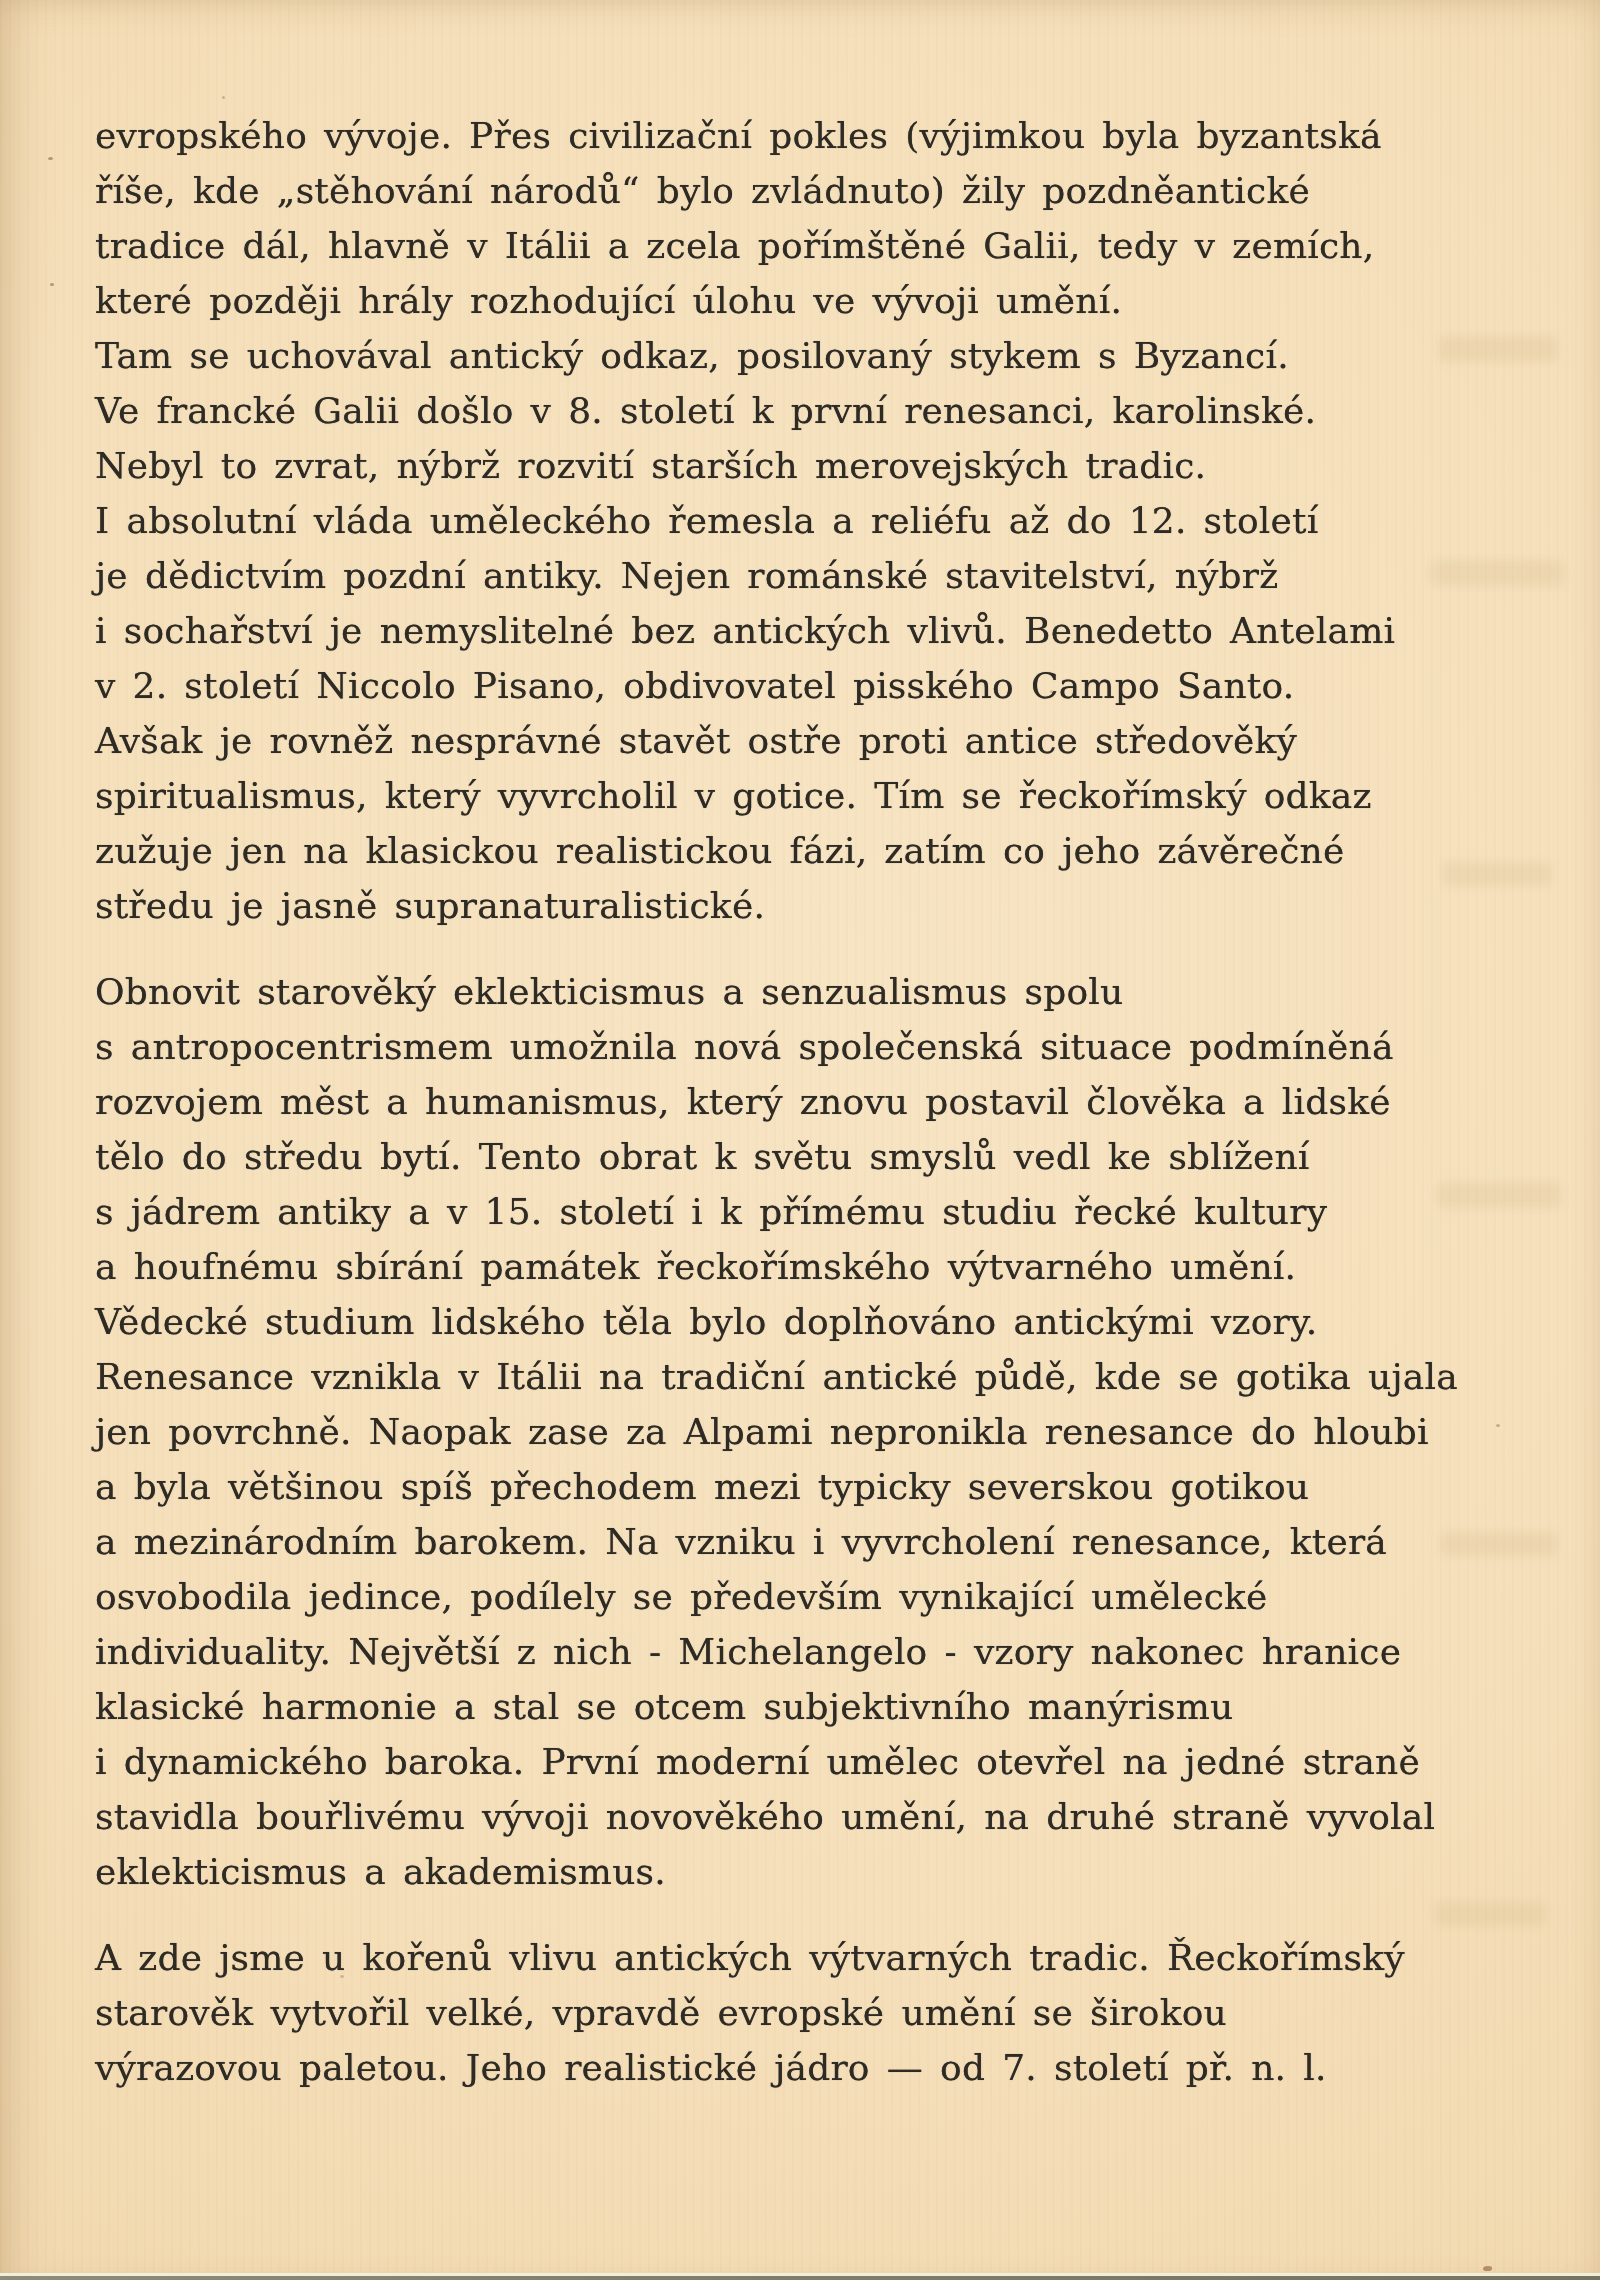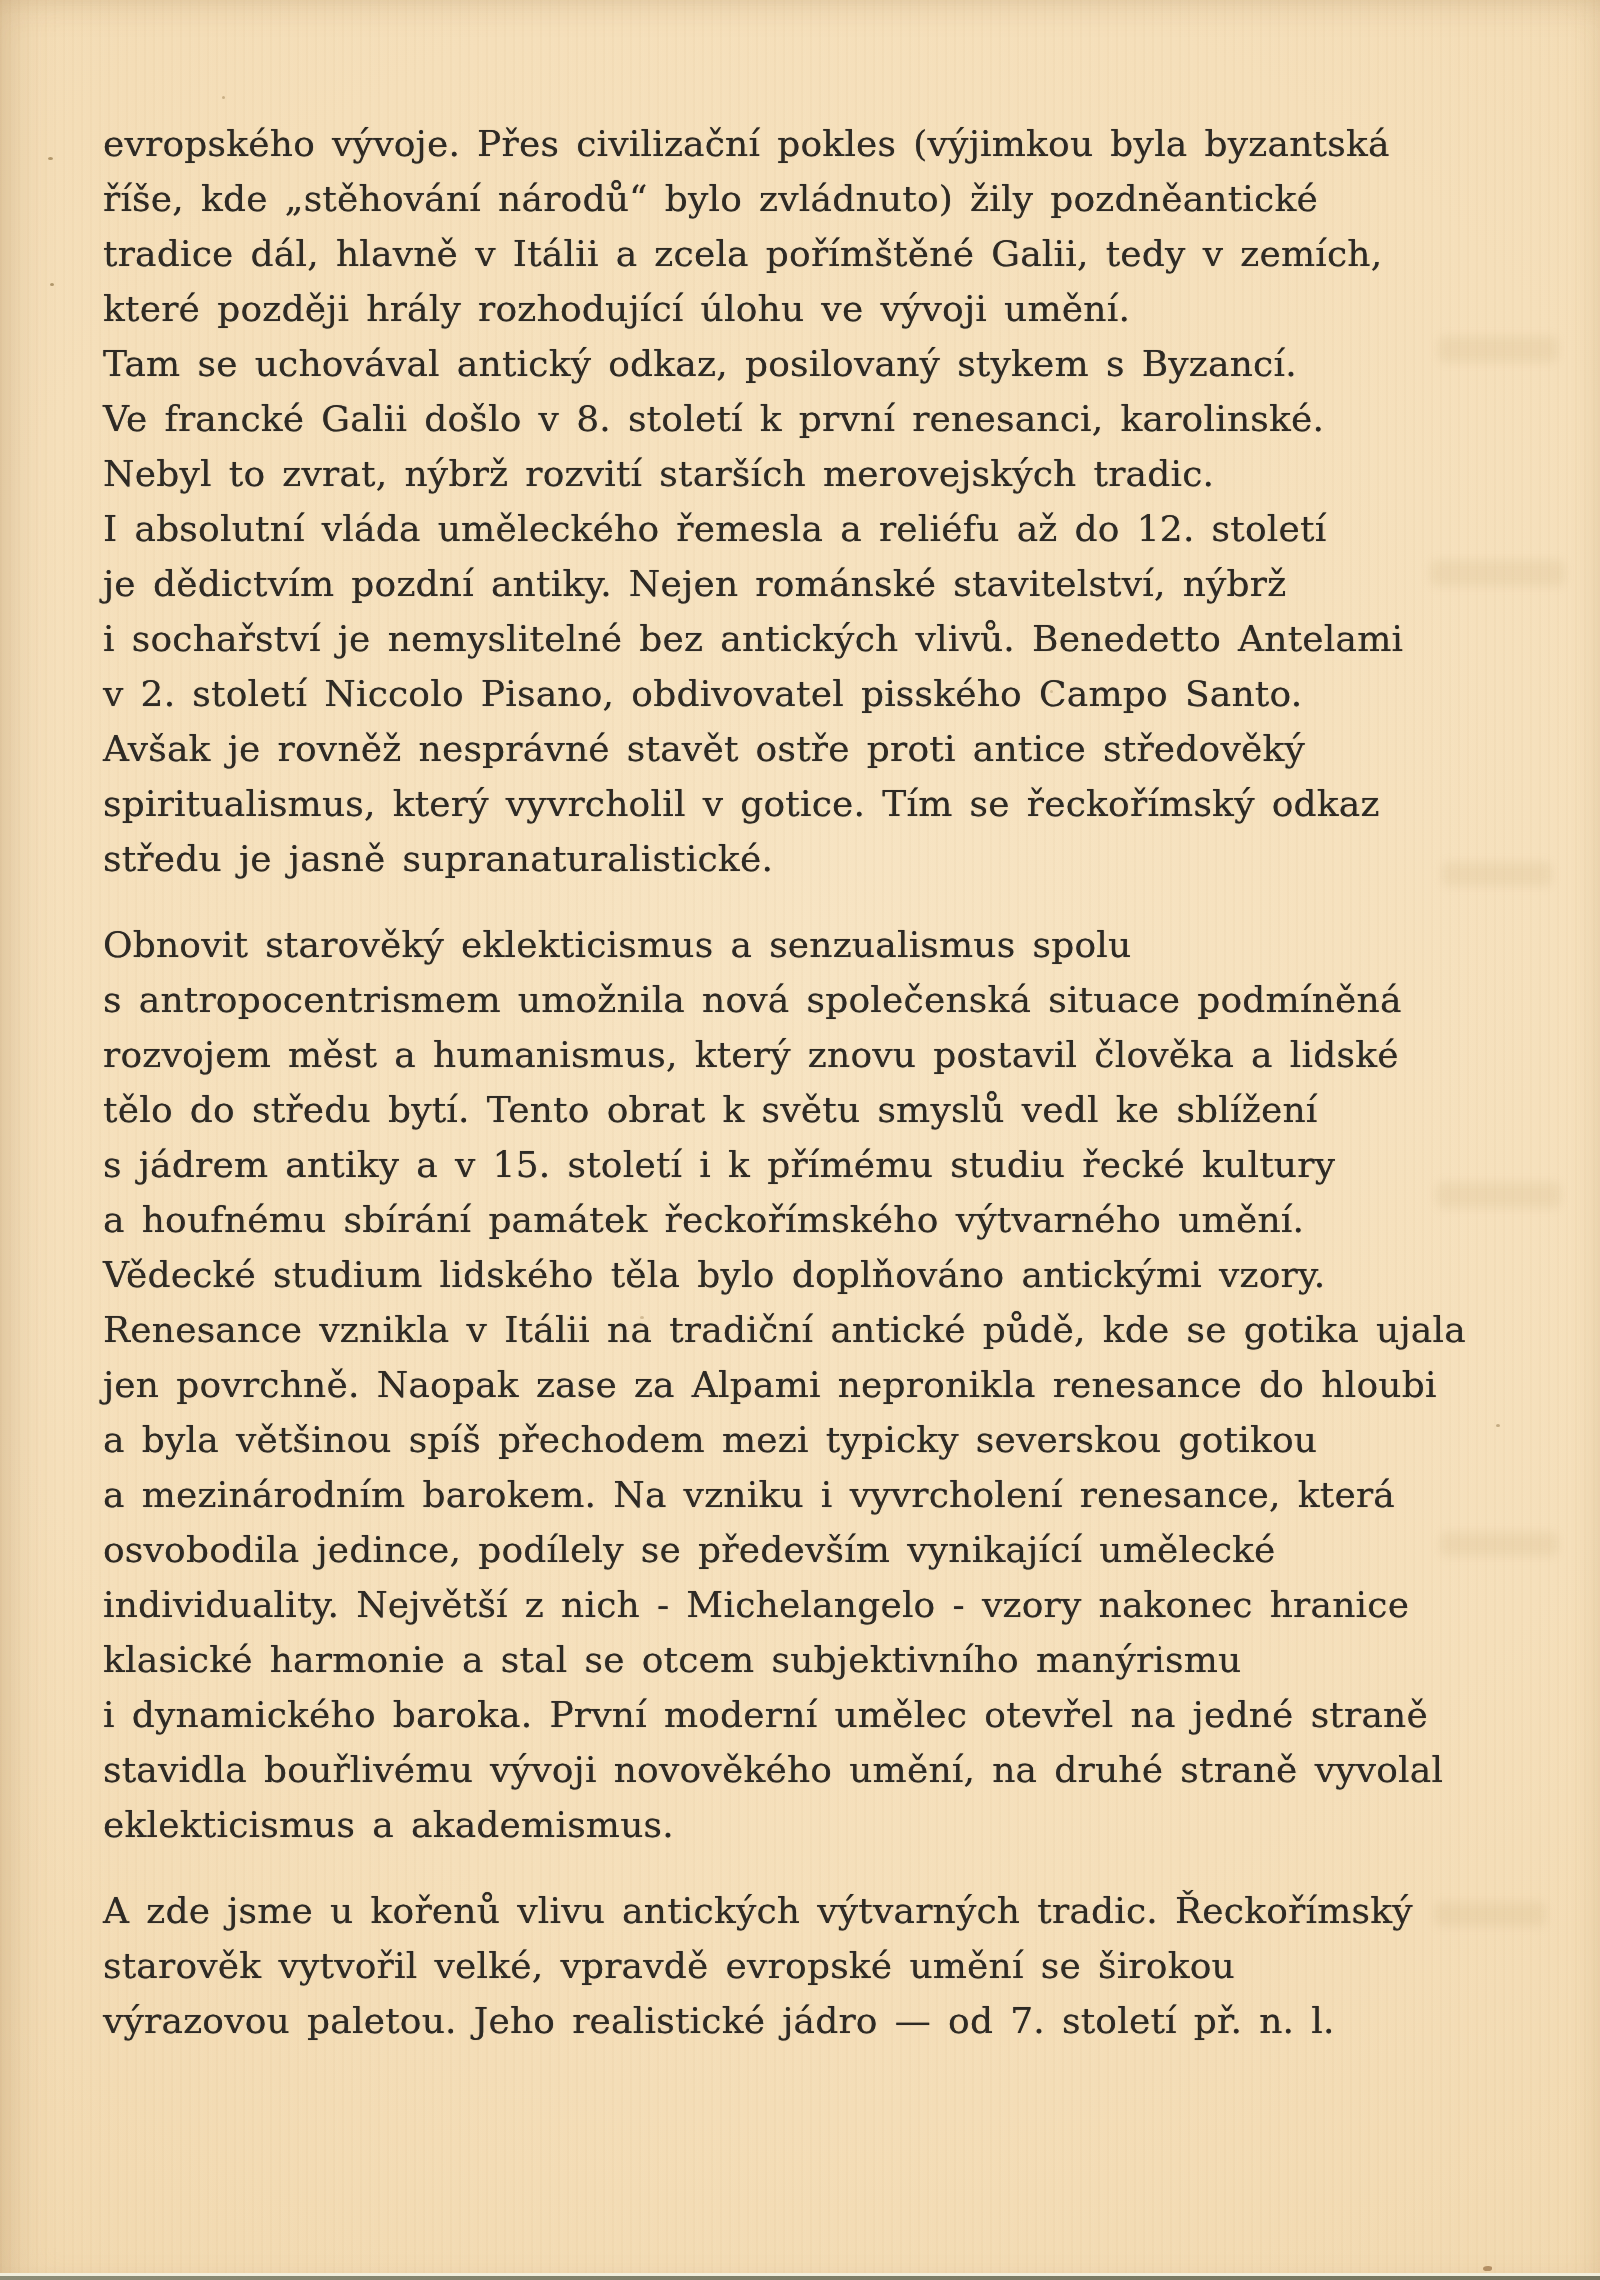--- a/index.html
+++ b/index.html
@@ -30,21 +30,21 @@
     left: 91px;
     top: 104px;
     width: 1420px;
     font-size: 36px;
     line-height: 55px;
     color: #2e2a24;
     letter-spacing: 0.2px;
     word-spacing: 0.15em;
     text-shadow: 0 0 0.7px rgba(46,42,36,0.75);
   }
-  .para { margin: 12px; padding: 0; }
+  .para { margin: 4px; padding: 0; }
   .para + .para { margin-top: 31px; }
   .line { white-space: nowrap; }
 
   
   .smudge {
     position: absolute;
     background: rgba(185,148,92,0.12);
     border-radius: 8px;
     filter: blur(5px);
   }
@@ -98,20 +98,21 @@
       <div class="line">které později hrály rozhodující úlohu ve vývoji umění.</div>
       <div class="line">Tam se uchovával antický odkaz, posilovaný stykem s Byzancí.</div>
       <div class="line">Ve francké Galii došlo v 8. století k první renesanci, karolinské.</div>
       <div class="line">Nebyl to zvrat, nýbrž rozvití starších merovejských tradic.</div>
       <div class="line">I absolutní vláda uměleckého řemesla a reliéfu až do 12. století</div>
       <div class="line">je dědictvím pozdní antiky. Nejen románské stavitelství, nýbrž</div>
       <div class="line">i sochařství je nemyslitelné bez antických vlivů. Benedetto Antelami</div>
       <div class="line">v 2. století Niccolo Pisano, obdivovatel pisského Campo Santo.</div>
       <div class="line">Avšak je rovněž nesprávné stavět ostře proti antice středověký</div>
       <div class="line">spiritualismus, který vyvrcholil v gotice. Tím se řeckořímský odkaz</div>
+      <div class="line">zužuje jen na klasickou realistickou fázi, zatím co jeho závěrečné</div>
       <div class="line">středu je jasně supranaturalistické.</div>
     </div>
 
     <div class="para">
       <div class="line">Obnovit starověký eklekticismus a senzualismus spolu</div>
       <div class="line">s antropocentrismem umožnila nová společenská situace podmíněná</div>
       <div class="line">rozvojem měst a humanismus, který znovu postavil člověka a lidské</div>
       <div class="line">tělo do středu bytí. Tento obrat k světu smyslů vedl ke sblížení</div>
       <div class="line">s jádrem antiky a v 15. století i k přímému studiu řecké kultury</div>
       <div class="line">a houfnému sbírání památek řeckořímského výtvarného umění.</div>

